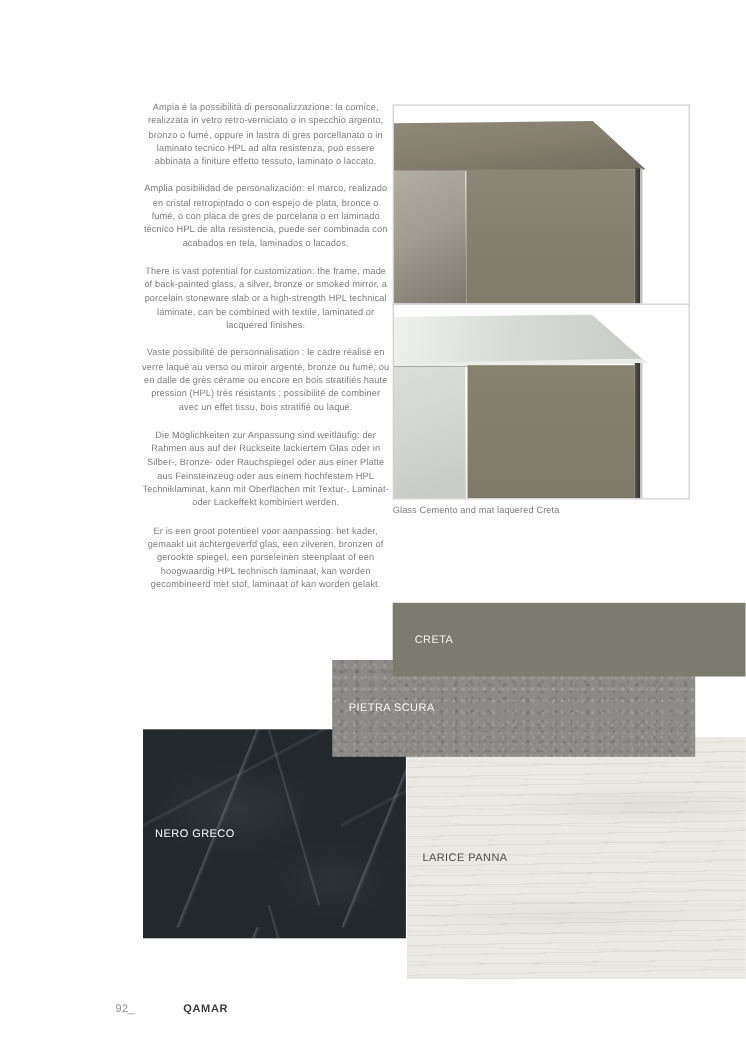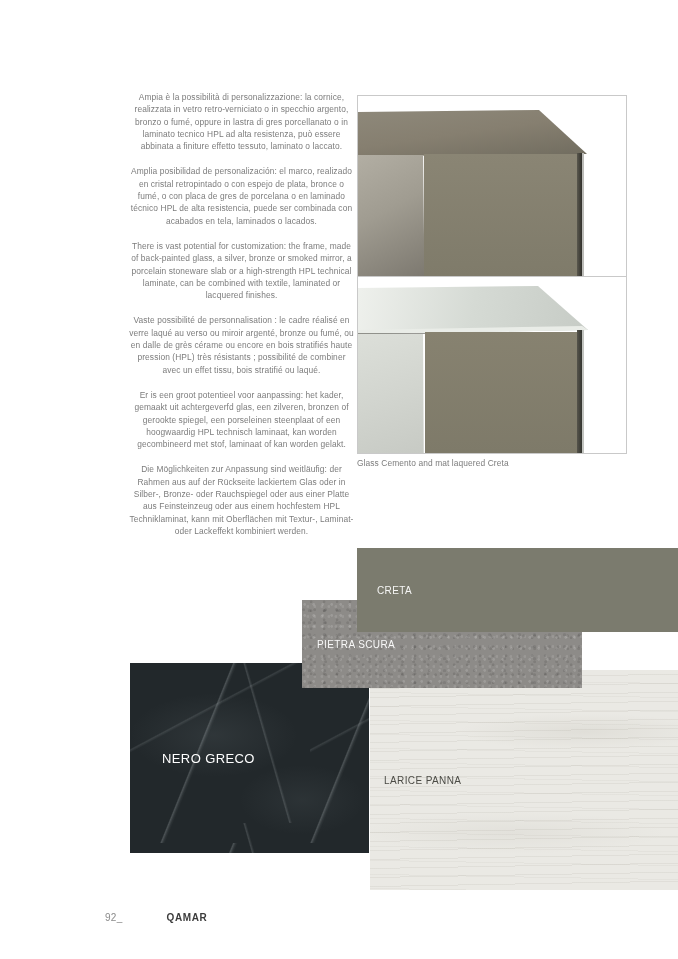--- a/index.html
+++ b/index.html
@@ -50,40 +50,40 @@
     background:linear-gradient(to bottom,#878270,#7e7a69);}
   .f2-edge{left:219px;top:53px;width:5px;height:123px;
     background:linear-gradient(to right,#56544b,#343530);}
   .f2-edge-light{left:224px;top:53px;width:2px;height:123px;background:#c2c4c0;}
   
   .swatch{position:absolute;}
   .swatch .label{
     position:absolute;left:20px;top:50%;transform:translateY(-50%);
     font-size:10px;letter-spacing:.4px;white-space:nowrap;
   }
-  .sw-creta{left:357px;top:548px;width:321px;height:84px;z-index:4;}
+  .sw-creta{left:357px;top:548px;width:321px;height:67px;z-index:4;}
   .sw-creta .label{color:rgba(255,255,255,.93);}
-  .sw-pietra{left:302px;top:600px;width:280px;height:88px;z-index:3;
+  .sw-pietra{left:302px;top:600px;width:330px;height:88px;z-index:3;
     background-image:
       radial-gradient(circle at 30% 40%,rgba(255,255,255,.14) 0 1px,transparent 1.7px),
       radial-gradient(circle at 70% 20%,rgba(0,0,0,.11) 0 1px,transparent 1.7px),
       radial-gradient(circle at 15% 75%,rgba(0,0,0,.10) 0 1px,transparent 1.8px),
       radial-gradient(circle at 85% 65%,rgba(255,255,255,.11) 0 1px,transparent 1.9px),
       radial-gradient(circle at 50% 90%,rgba(0,0,0,.09) 0 1.2px,transparent 2.1px);
     background-size:9px 11px,13px 9px,11px 13px,7px 10px,15px 12px;}
   .sw-pietra .label{left:15px;color:rgba(255,255,255,.95);}
   .sw-nero{left:130px;top:663px;width:239px;height:190px;z-index:2;
     background-image:
       linear-gradient(112deg,transparent 46%,rgba(222,230,232,.22) 46.6%,rgba(222,230,232,.05) 47.6%,transparent 48.4%),
       linear-gradient(74deg,transparent 62%,rgba(222,230,232,.16) 62.5%,transparent 63.4%),
       linear-gradient(152deg,transparent 30%,rgba(205,214,216,.13) 30.5%,transparent 31.5%),
       radial-gradient(ellipse 120px 60px at 35% 38%,rgba(165,178,182,.10),transparent 70%),
       radial-gradient(ellipse 90px 50px at 72% 72%,rgba(165,178,182,.08),transparent 70%);
     background-size:150px 180px,210px 160px,180px 190px,100% 100%,100% 100%;}
-  .sw-nero .label{left:32px;color:#ffffff;font-size:13px;}
+  .sw-nero .label{left:11px;color:#ffffff;font-size:10px;}
   .sw-larice{left:370px;top:670px;width:356px;height:220px;z-index:1;
     background-image:
       repeating-linear-gradient(179deg,rgba(140,135,122,.11) 0 1px,transparent 1px 9px),
       repeating-linear-gradient(181deg,rgba(140,135,122,.07) 0 1px,transparent 1px 14px),
       radial-gradient(ellipse 180px 26px at 60% 28%,rgba(150,145,130,.12),transparent 70%),
       radial-gradient(ellipse 220px 30px at 40% 74%,rgba(150,145,130,.09),transparent 70%);}
   .sw-larice .label{left:14px;color:#4b4b45;}
   
   .footer{position:absolute;left:105px;top:912px;font-size:10px;color:#8b8b8b;letter-spacing:.3px;}
   .footer .brand{font-weight:bold;color:#3c3c3c;letter-spacing:.6px;padding-left:44px;}
@@ -91,22 +91,22 @@
 </head>
 <body>
 
 <div class="page">
 
   <div class="text-col">
     <p>Ampia è la possibilità di personalizzazione: la cornice, realizzata in vetro retro-verniciato o in specchio argento, bronzo o fumé, oppure in lastra di gres porcellanato o in laminato tecnico HPL ad alta resistenza, può essere abbinata a finiture effetto tessuto, laminato o laccato.</p>
     <p>Amplia posibilidad de personalización: el marco, realizado en cristal retropintado o con espejo de plata, bronce o fumé, o con placa de gres de porcelana o en laminado técnico HPL de alta resistencia, puede ser combinada con acabados en tela, laminados o lacados.</p>
     <p>There is vast potential for customization: the frame, made of back-painted glass, a silver, bronze or smoked mirror, a porcelain stoneware slab or a high-strength HPL technical laminate, can be combined with textile, laminated or lacquered finishes.</p>
     <p>Vaste possibilité de personnalisation : le cadre réalisé en verre laqué au verso ou miroir argenté, bronze ou fumé, ou en dalle de grès cérame ou encore en bois stratifiés haute pression (HPL) très résistants ; possibilité de combiner avec un effet tissu, bois stratifié ou laqué.</p>
+    <p>Die Möglichkeiten zur Anpassung sind weitläufig: der Rahmen aus auf der Rückseite lackiertem Glas oder in Silber-, Bronze- oder Rauchspiegel oder aus einer Platte aus Feinsteinzeug oder aus einem hochfestem HPL Techniklaminat, kann mit Oberflächen mit Textur-, Laminat- oder Lackeffekt kombiniert werden.</p>
     <p>Er is een groot potentieel voor aanpassing: het kader, gemaakt uit achtergeverfd glas, een zilveren, bronzen of gerookte spiegel, een porseleinen steenplaat of een hoogwaardig HPL technisch laminaat, kan worden gecombineerd met stof, laminaat of kan worden gelakt.</p>
-    <p>Die Möglichkeiten zur Anpassung sind weitläufig: der Rahmen aus auf der Rückseite lackiertem Glas oder in Silber-, Bronze- oder Rauchspiegel oder aus einer Platte aus Feinsteinzeug oder aus einem hochfestem HPL Techniklaminat, kann mit Oberflächen mit Textur-, Laminat- oder Lackeffekt kombiniert werden.</p>
   </div>
 
   <figure class="fig fig1">
     <div class="fig-img">
       <div class="shape f1-top"></div>
       <div class="shape f1-left"></div>
       <div class="shape f1-seam"></div>
       <div class="shape f1-right"></div>
       <div class="shape f1-edge"></div>
       <div class="shape f1-edge-light"></div>

